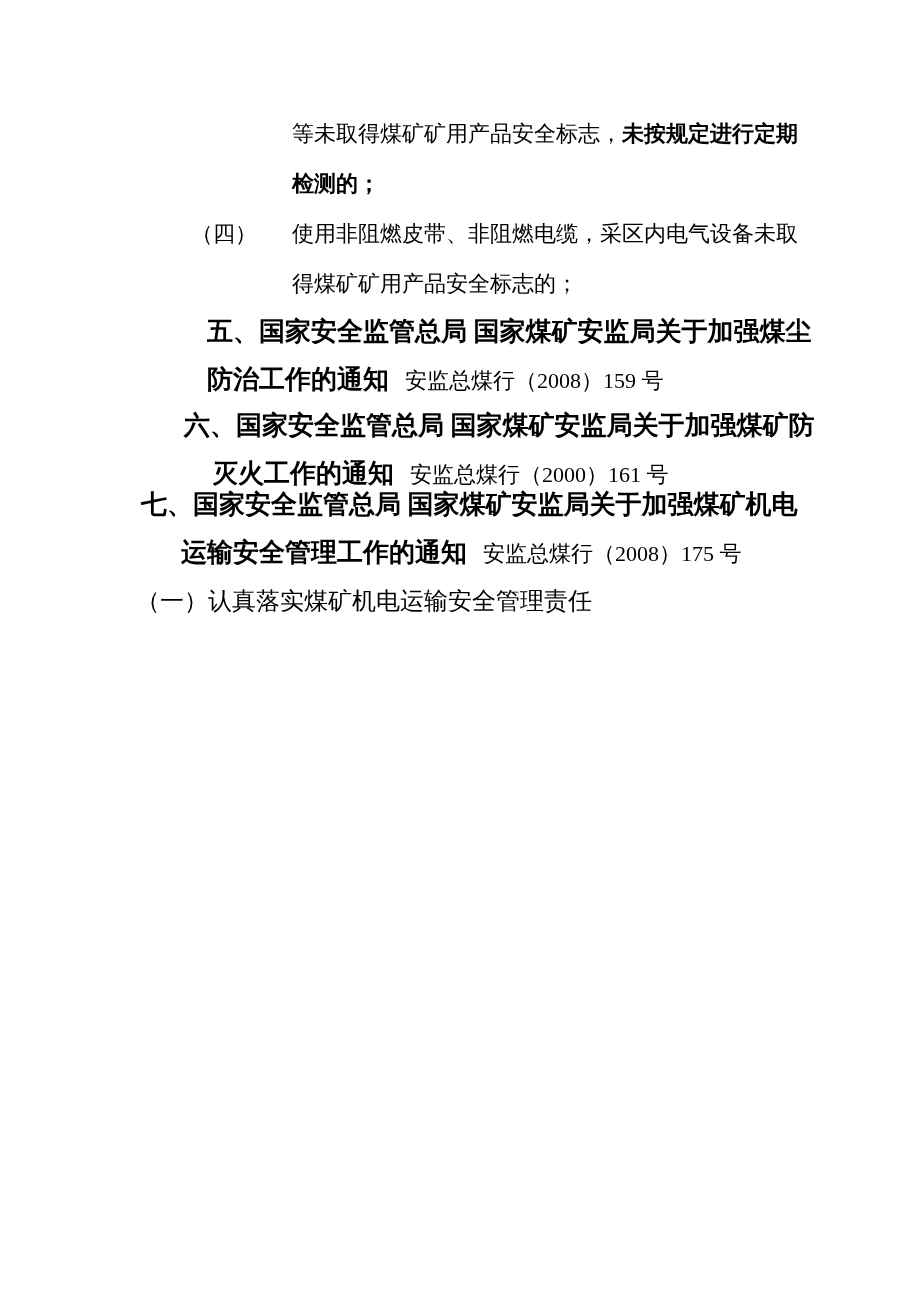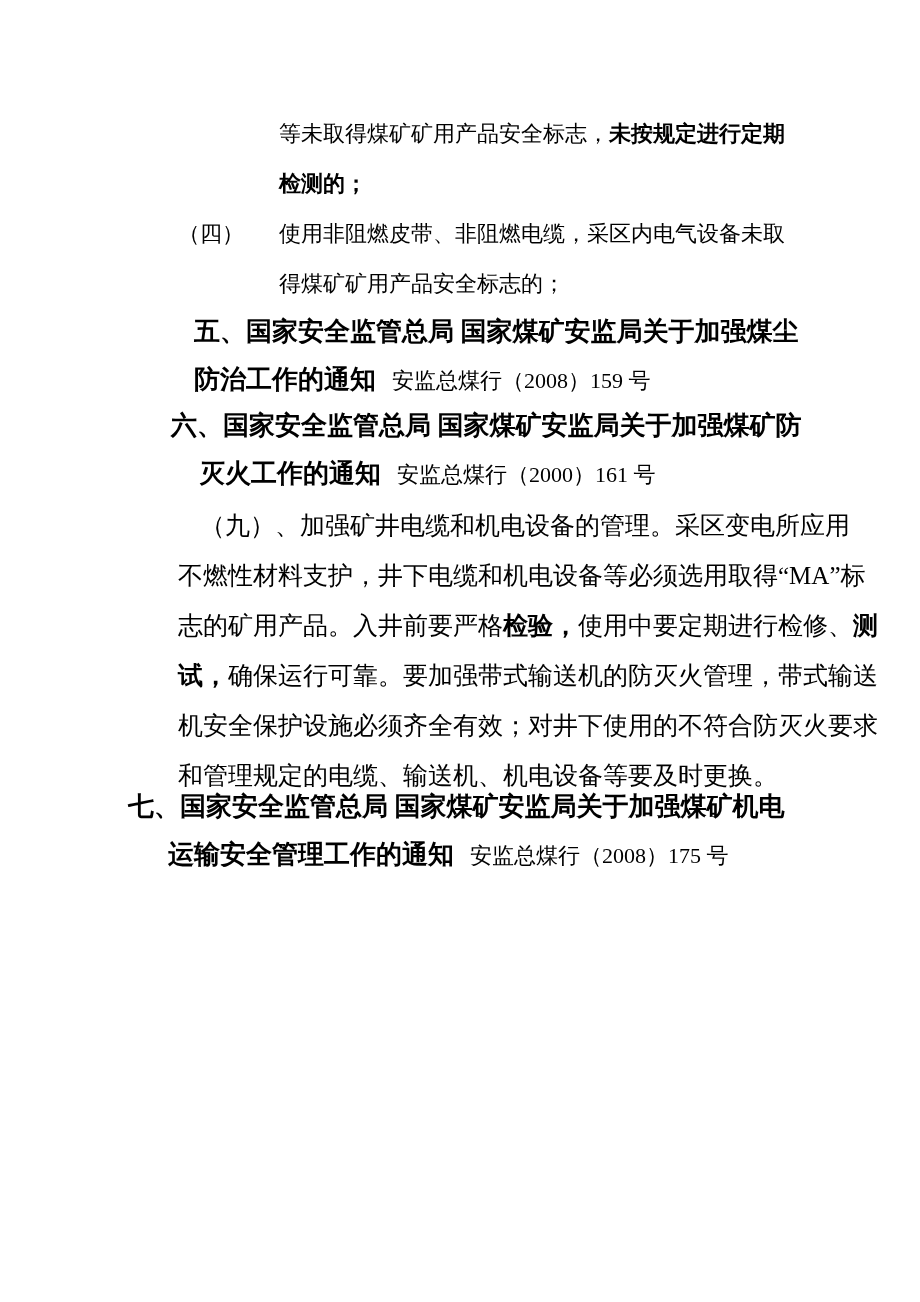--- a/index.html
+++ b/index.html
@@ -11,21 +11,21 @@
     font-family: "Liberation Serif", "DejaVu Serif", serif;
   }
   .page {
     position: relative;
     width: 920px; height: 1302px;
     background: #ffffff;
     color: #000000;
   }
   .content {
     position: absolute;
-    left: 178px; top: 109px;
+    left: 191px; top: 109px;
     width: 612px;
   }
   .para {
     margin: 0;
     white-space: pre;      
     line-height: 50px;
   }
   .small { font-size: 22px; }
   .body-size { font-size: 25px; }
   .hang { position: relative; padding-left: 101px; }
@@ -64,25 +64,20 @@
     <p class="para small hang"><span class="marker">（四）</span><span><span>使用非阻燃皮带、非阻燃电缆，采区内电气设备未取
 得煤矿矿用产品安全标志的；</span></span></p>
 
     <h2 class="heading h5"><span>五、国家安全监管总局 国家煤矿安监局关于加强煤尘
 防治工作的通知</span><span class="docno">安监总煤行（2008）159 号</span></h2>
 
 
     <h2 class="heading h6"><span>六、国家安全监管总局 国家煤矿安监局关于加强煤矿防
 灭火工作的通知</span><span class="docno">安监总煤行（2000）161 号</span></h2>
 
-    <p class="para body-size p9"><span>（九）、加强矿井电缆和机电设备的管理。采区变电所应用
-不燃性材料支护，井下电缆和机电设备等必须选用取得“MA”标
-志的矿用产品。入井前要严格</span><span class="b">检验，</span><span>使用中要定期进行检修、</span><span class="b">测
-试，</span><span>确保运行可靠。要加强带式输送机的防灭火管理，带式输送
-机安全保护设施必须齐全有效；对井下使用的不符合防灭火要求
-和管理规定的电缆、输送机、机电设备等要及时更换。</span></p>
 
     <h2 class="heading h7"><span>七、国家安全监管总局 国家煤矿安监局关于加强煤矿机电
 运输安全管理工作的通知</span><span class="docno">安监总煤行（2008）175 号</span></h2>
 
+    <p class="para plast"><span>（一）认真落实煤矿机电运输安全管理责任</span></p>
 
   </div>
 </div>
 
 </body></html>

